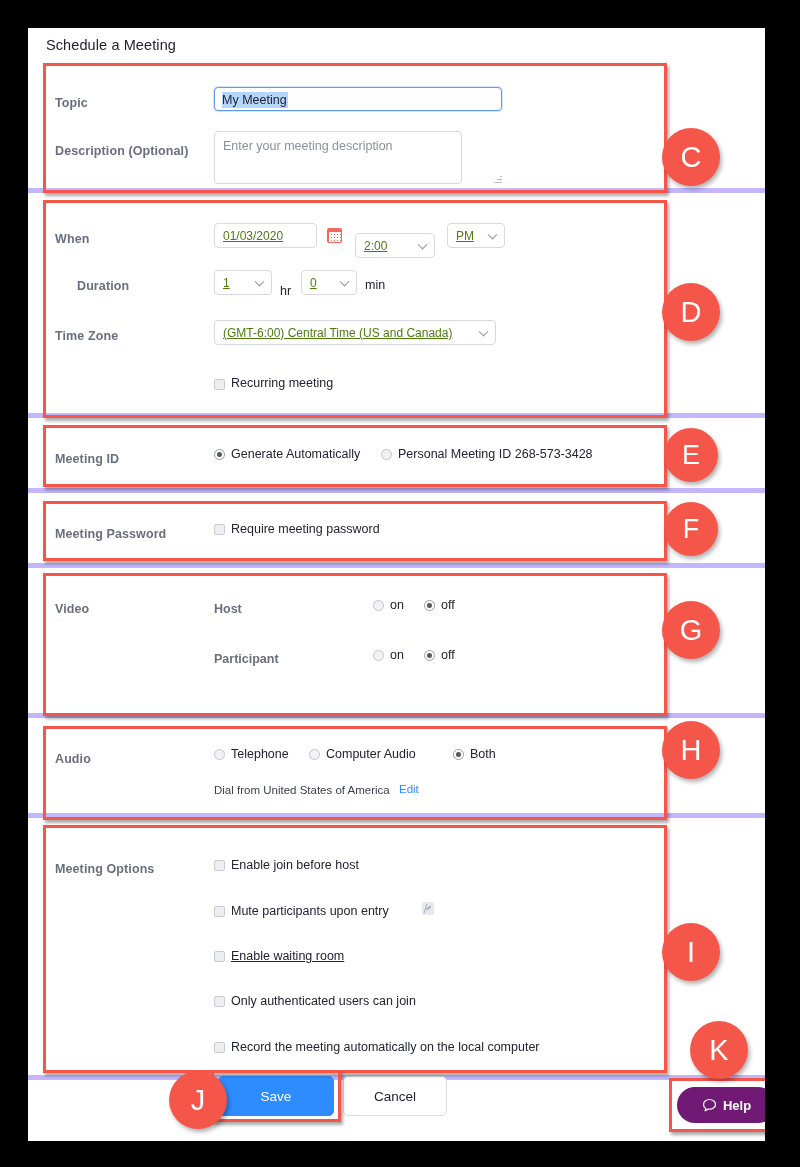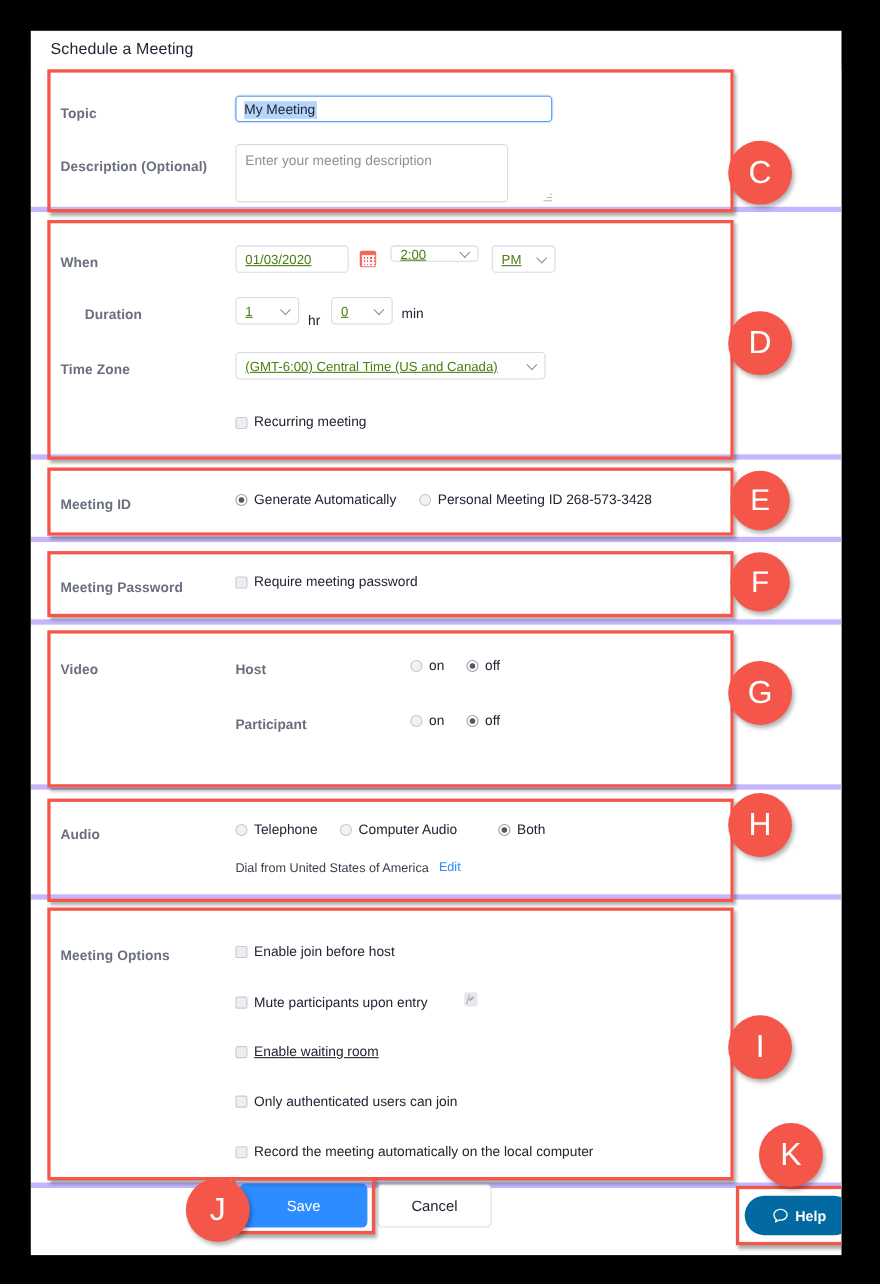--- a/index.html
+++ b/index.html
@@ -231,21 +231,21 @@
     border: 1px solid #2d8cff;
   }
   .btn-secondary {
     background: #ffffff;
     color: #232333;
     border: 1px solid #dcdde2;
   }
 
   .help-btn {
     position: absolute;
-    background: #0369a1;
+    background: #701a75;
     color: #fff;
     border-radius: 18px;
     display: flex;
     align-items: center;
     justify-content: center;
     font-size: 13px;
     font-weight: bold;
     gap: 6px;
   }
   .help-ico { width: 15px; height: 15px; display:block; }
@@ -299,21 +299,21 @@
           <i style="bottom:7px;width:2px;"></i>
       </div>
     </div>
 
     <div class="section" style="top:165px;height:225px;">
       <div class="lbl" style="left:27px;top:39px;">When</div>
       <div class="dd" style="left:186px;top:30px;width:103px;height:25px;">
         <span>01/03/2020</span>
       </div>
       <div class="cal-ico" style="left:299px;top:35px;"></div>
-      <div class="dd" style="left:327px;top:30px;width:80px;height:15px;align-items:center;">
+      <div class="dd" style="left:327px;top:40px;width:80px;height:25px;align-items:center;">
         <span>2:00</span>
         <span class="cv"></span>
       </div>
       <div class="dd" style="left:419px;top:30px;width:58px;height:25px;">
         <span>PM</span>
         <span class="cv"></span>
       </div>
 
       <div class="lbl" style="left:27px;top:86px;margin-left:22px;">Duration</div>
       <div class="dd" style="left:186px;top:77px;width:58px;height:25px;">

